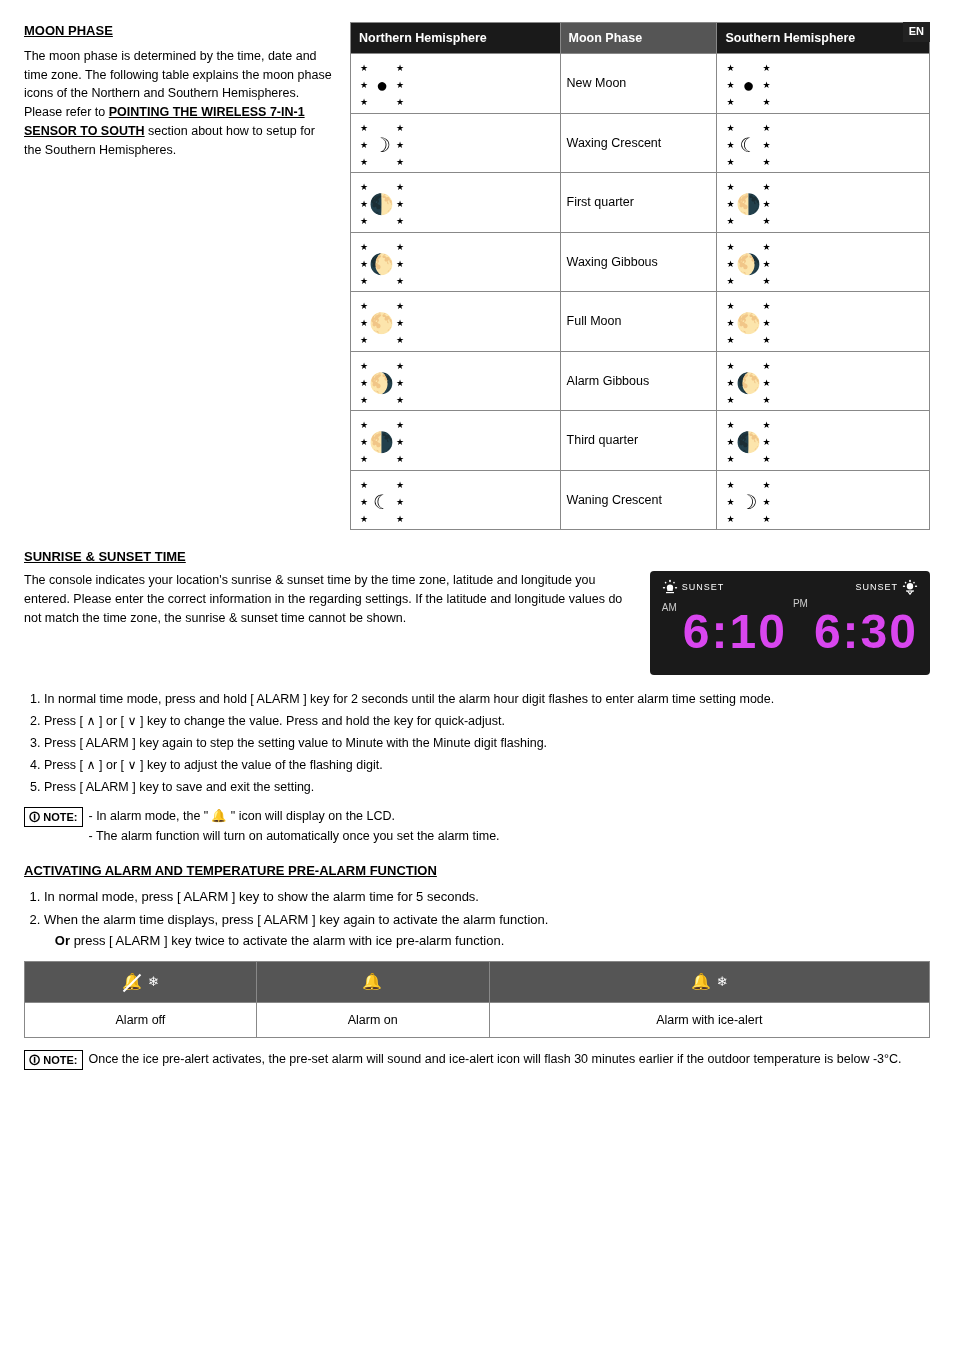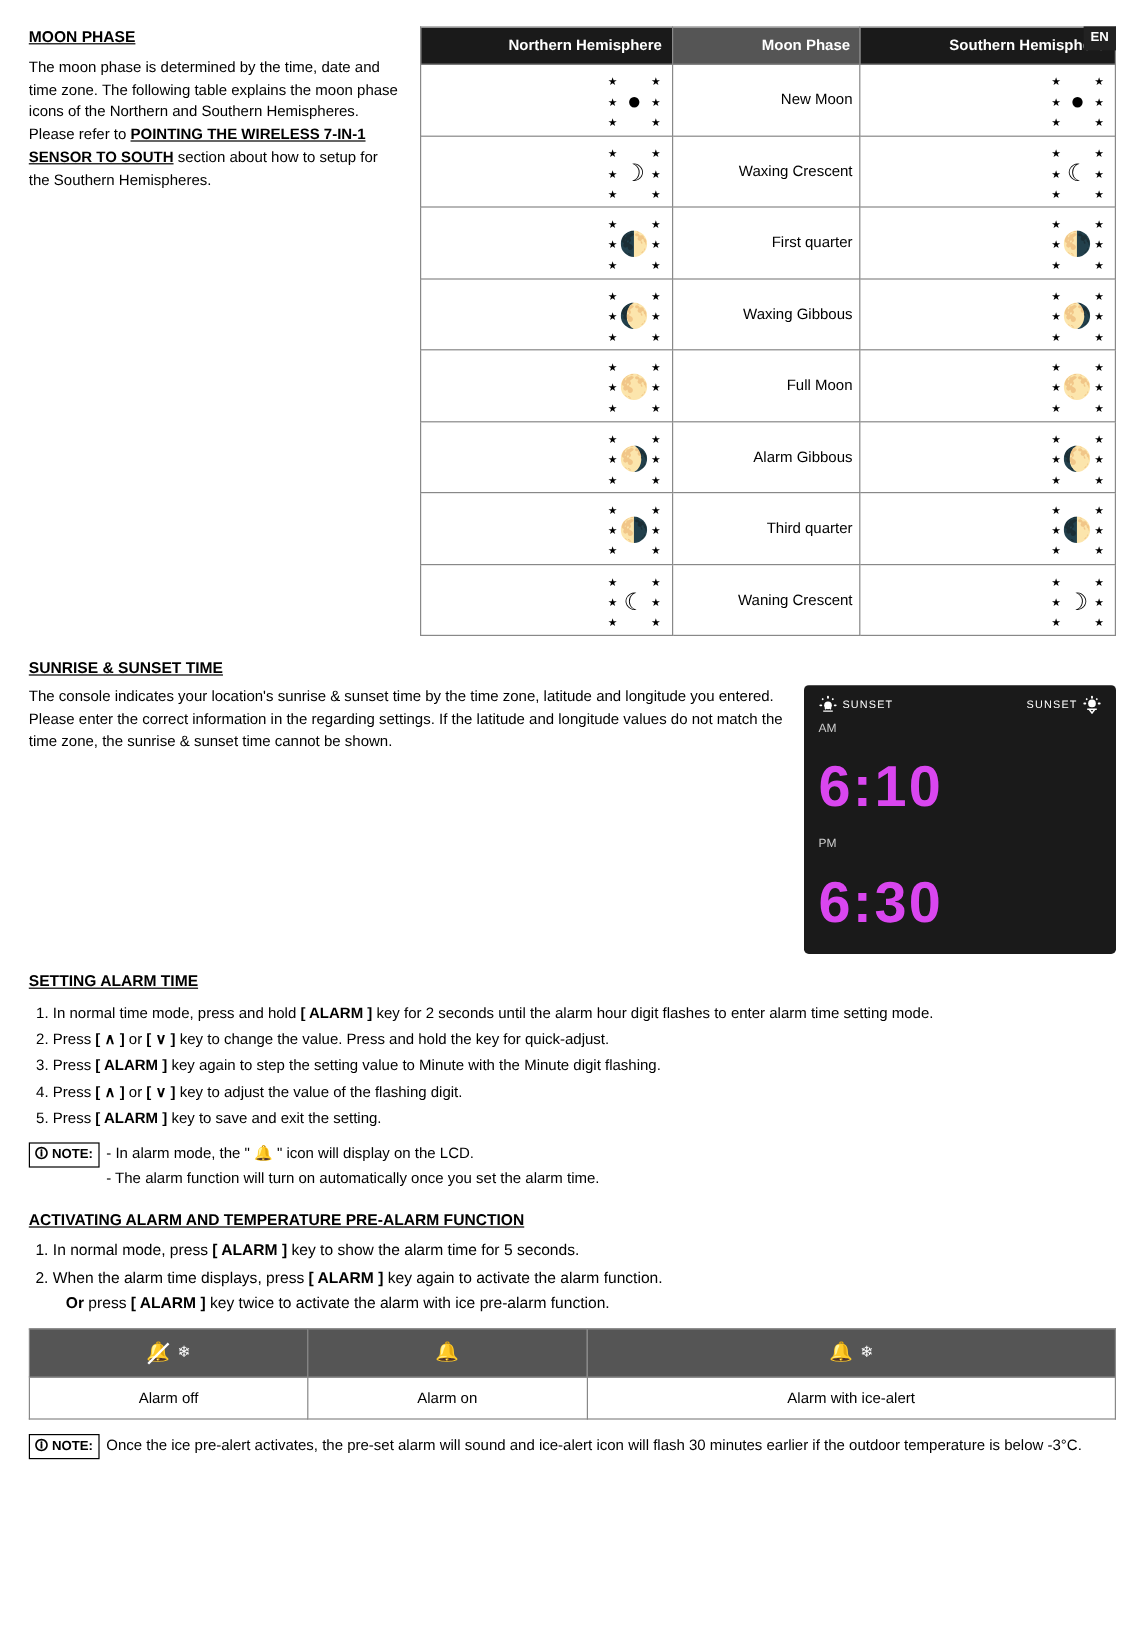--- a/index.html
+++ b/index.html
@@ -49,21 +49,21 @@
     }
     
     .moon-table {
       flex: 1;
       border-collapse: collapse;
       font-size: 12.5px;
       border: 1px solid #888;
     }
     .moon-table th, .moon-table td {
       border: 1px solid #888;
-      text-align: right;
+      text-align: left;
       padding: 4px 6px;
       vertical-align: middle;
     }
     .moon-table thead th {
       background: #1a1a1a;
       color: #fff;
       font-weight: bold;
       font-size: 12.5px;
       padding: 6px 8px;
     }
@@ -127,24 +127,23 @@
       align-items: center;
       gap: 4px;
     }
     .sunrise-display .label-sunset {
       display: flex;
       align-items: center;
       gap: 4px;
     }
     .times-row {
       display: flex;
-      align-items: flex-start;
+      align-items: flex-end;
       justify-content: center;
       gap: 6px;
-      flex-direction: column;
     }
     .am-pm-label {
       font-size: 10px;
       color: #ccc;
       align-self: flex-start;
       margin-top: 4px;
     }
     .big-time {
       font-size: 48px;
       font-weight: bold;
@@ -165,21 +164,21 @@
     }
     .alarm-section ol {
       margin-left: 20px;
       font-size: 12.5px;
       line-height: 1.6;
     }
     .alarm-section ol li {
       margin-bottom: 2px;
     }
     .key-label {
-      font-weight: bold;
+      font-weight: normal;
       text-align: right;
     }
 
     
     .note-box {
       display: flex;
       align-items: flex-start;
       gap: 6px;
       margin-top: 10px;
       font-size: 12.5px;
@@ -547,21 +546,20 @@
           <span class="am-pm-label">AM</span>
           <span class="big-time">6:10</span>
           <span class="am-pm-label" style="margin-top:0;">PM</span>
           <span class="big-time">6:30</span>
         </div>
       </div>
     </div>
   </div>
 
   <div class="alarm-section">
-    <h2>SETTING ALARM TIME</h2>
     <ol>
       <li>In normal time mode, press and hold <span class="key-label">[ ALARM ]</span> key for 2 seconds until the alarm hour digit flashes to enter alarm time setting mode.</li>
       <li>Press <span class="key-label">[ ∧ ]</span> or <span class="key-label">[ ∨ ]</span> key to change the value. Press and hold the key for quick-adjust.</li>
       <li>Press <span class="key-label">[ ALARM ]</span> key again to step the setting value to Minute with the Minute digit flashing.</li>
       <li>Press <span class="key-label">[ ∧ ]</span> or <span class="key-label">[ ∨ ]</span>  key to adjust the value of the flashing digit.</li>
       <li>Press <span class="key-label">[ ALARM ]</span> key to save and exit the setting.</li>
     </ol>
   </div>
 
   <div class="note-box">

